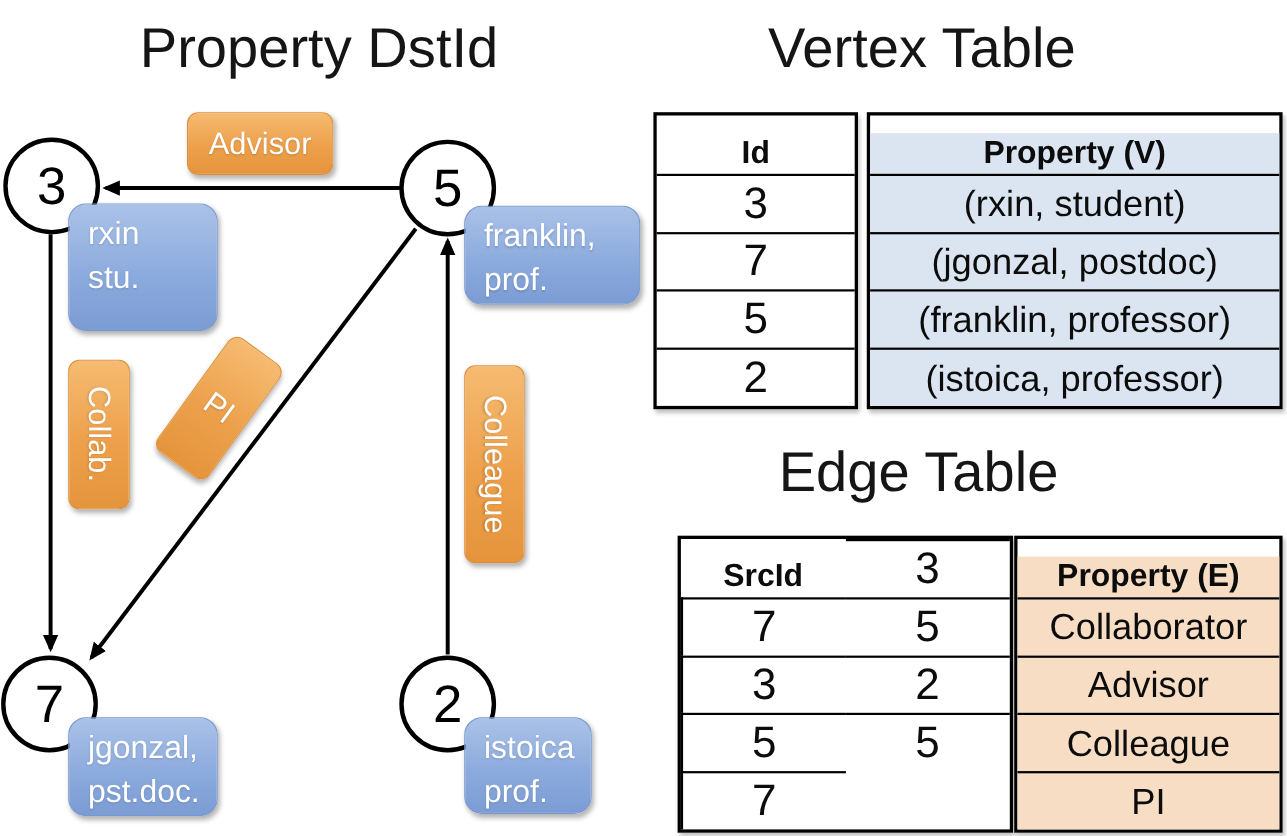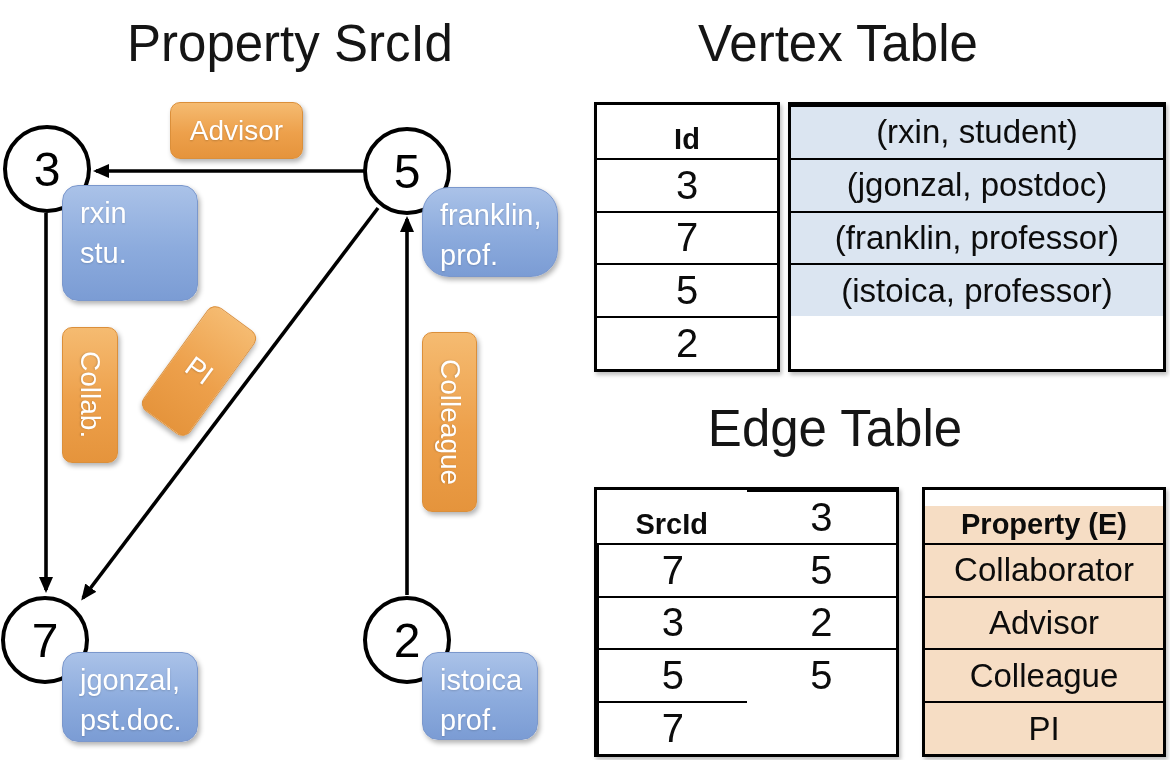--- a/index.html
+++ b/index.html
@@ -34,37 +34,37 @@
   .collab{left:62px;top:327px;width:56px;height:136px;}
   .colleague{left:422px;top:332px;width:55px;height:180px;}
   .pi{left:170px;top:307px;width:58px;height:128px;transform:rotate(36deg);}
   
   .vbox{position:absolute;border-radius:16px;color:#fff;
     background:linear-gradient(180deg,var(--blue_hi,#aac2e8) 0%,var(--blue_label,#8CABDD) 55%,#7b9cd4 100%);
     border:1.5px solid #7a97cc;box-shadow:2px 3px 5px rgba(0,0,0,0.30);
     font-size:29px;font-weight:300;line-height:40px;padding:7px 6px 0 17px;
     text-shadow:0 1px 2px rgba(0,0,0,0.15);}
   .b3{left:62px;top:185px;width:136px;height:116px;}
-  .b5{left:422px;top:187px;width:136px;height:90px;border-radius:27px;}
+  .b5{left:422px;top:187px;width:160px;height:90px;}
   .b7{left:62px;top:652px;width:136px;height:90px;}
   .b2{left:422px;top:652px;width:116px;height:88px;}
   
   .tblock{position:absolute;border:3px solid #000;background:#fff;
           display:grid;grid-template-rows:repeat(5,1fr);
           box-shadow:2px 3px 4px rgba(0,0,0,0.25);}
   .tblock .cell{display:flex;align-items:center;justify-content:center;
                 border-top:2px solid #000;font-size:40px;font-weight:300;color:#0c0c0c;
                 white-space:nowrap;overflow:hidden;}
   .tblock .cell.r0{border-top:none;}
   .tblock .cell.hd{font-size:29px;font-weight:bold;margin-top:16px;}
   .tblock .cell.txt{font-size:33px;}
   .vt-id{left:594px;top:102px;width:186px;height:270px;}
   .vt-prop{left:788px;top:102px;width:378px;height:270px;}
   .vt-prop .cell{background:var(--vertex_cell_fill,#DBE5F1);}
-  .et-ids{left:594px;top:487px;width:305px;height:270px;
+  .et-ids{left:616px;top:487px;width:305px;height:270px;
           grid-template-columns:1fr 1fr;grid-auto-flow:row;}
   .et-ids .cell.c1{border-left:2px solid #000;}
   .et-prop{left:922px;top:487px;width:244px;height:270px;}
   .et-prop .cell{background:var(--edge_cell_fill,#F6DDC4);}
 </style>
 </head>
 <body>
 
 <div class="stage">
 
@@ -73,21 +73,21 @@
       <marker id="arrow" markerUnits="userSpaceOnUse" markerWidth="20" markerHeight="18" refX="13" refY="7" orient="auto">
         <path d="M0,0 L16,7 L0,14 Z" fill="#000"></path>
       </marker>
     </defs>
     <line x1="366" y1="171" x2="96" y2="171" marker-end="url(#arrow)"></line>
     <line x1="46" y1="213" x2="46" y2="590" marker-end="url(#arrow)"></line>
     <line x1="407" y1="595" x2="407" y2="219" marker-end="url(#arrow)"></line>
     <line x1="378" y1="208" x2="83" y2="598" marker-end="url(#arrow)"></line>
   </svg>
 
-  <div class="title pg">Property SrcId</div>
+  <div class="title pg">Property DstId</div>
   <div class="title vt">Vertex Table</div>
   <div class="title et">Edge Table</div>
 
   <div class="node n3">3</div>
   <div class="node n5">5</div>
   <div class="node n7">7</div>
   <div class="node n2">2</div>
 
   <div class="elabel advisor">Advisor</div>
   <div class="elabel vert collab">Collab.</div>
@@ -113,20 +113,21 @@
 
   <div class="tblock vt-id">
     <div class="cell hd r0">Id</div>
     <div class="cell">3</div>
     <div class="cell">7</div>
     <div class="cell">5</div>
     <div class="cell">2</div>
   </div>
 
   <div class="tblock vt-prop">
+    <div class="cell hd r0">Property (V)</div>
     <div class="cell txt">(rxin, student)</div>
     <div class="cell txt">(jgonzal, postdoc)</div>
     <div class="cell txt">(franklin, professor)</div>
     <div class="cell txt">(istoica, professor)</div>
   </div>
 
   <div class="tblock et-ids">
     <div class="cell hd r0">SrcId</div>
     <div class="cell">3</div>
     <div class="cell c1">7</div>

